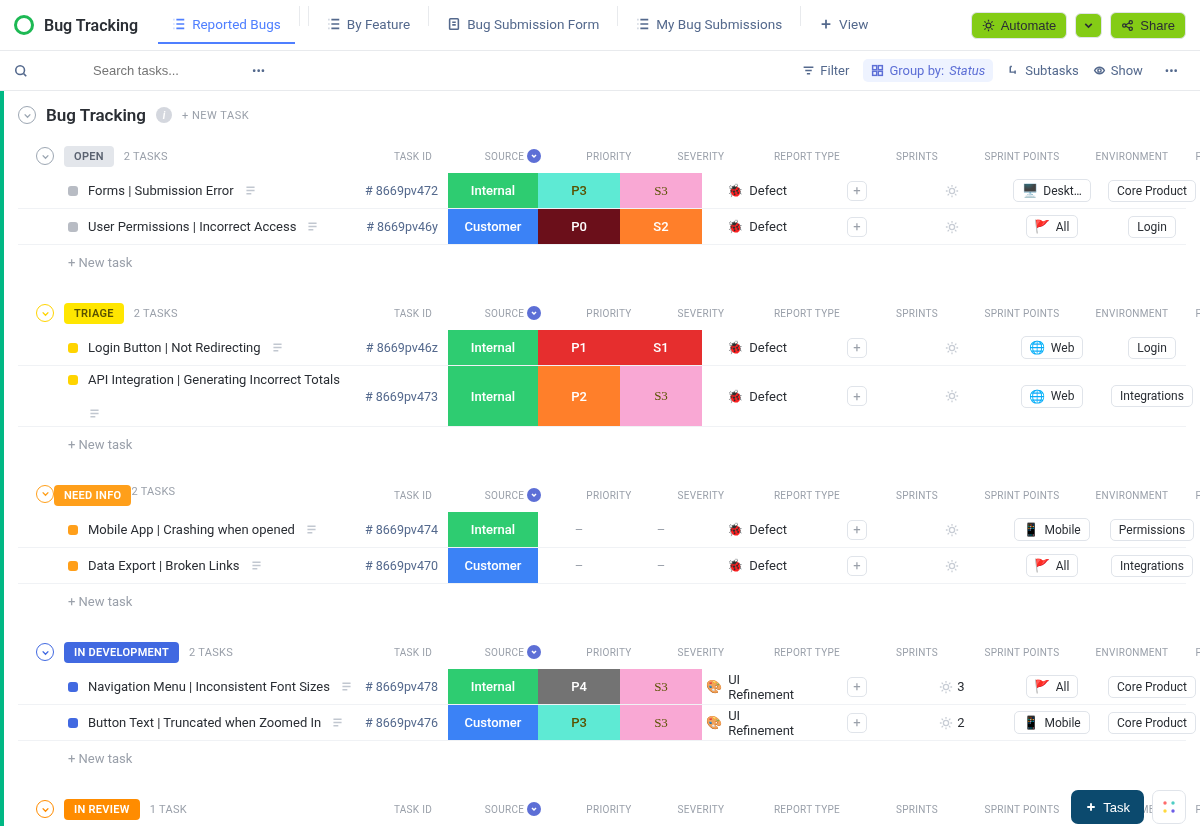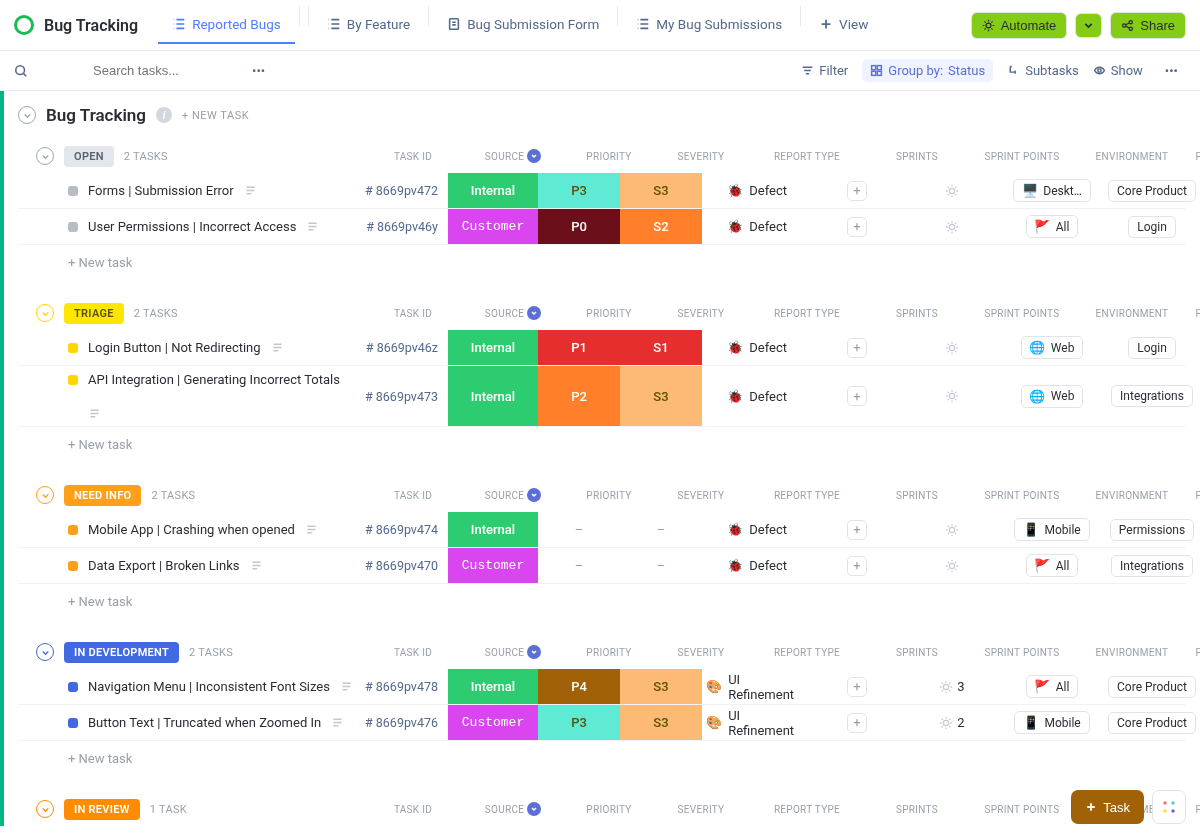--- a/index.html
+++ b/index.html
@@ -16,21 +16,21 @@
 .btn { display: flex; align-items: center; gap: 6px; padding: 5px 10px; border: 1px solid #e0e4ea; border-radius: 6px; background: #84cc16; cursor: pointer; font-size: 13px; color: #2a2e34; }
 .btn svg { width: 13px; height: 13px; }
 .chev-btn { padding: 5px 6px; }
 .toolbar { display: flex; align-items: center; padding: 8px 14px; border-bottom: 1px solid #e8eaed; }
 .search-wrap { display: flex; align-items: center; gap: 8px; flex: 1; }
 .search-input { border: none; outline: none; font-size: 13px; width: 200px; color: #54698d; text-align: center; }
 .more-dots { color: #54698d; cursor: pointer; padding: 0 8px; }
 .toolbar-right { display: flex; gap: 14px; align-items: center; font-size: 13px; color: #54698d; }
 .toolbar-item { display: flex; align-items: center; gap: 5px; cursor: pointer; }
 .groupby { background: #eef3ff; padding: 4px 8px; border-radius: 5px; }
-.groupby .val { color: #5d6fd6; }
+.groupby .val { color: #5d6fd6; font-style: italic; }
 .main { border-left: 4px solid #00b884; padding: 14px 0 0 14px; }
 .main-header { display: flex; align-items: center; gap: 10px; margin-bottom: 14px; }
 .collapse-circle { width: 18px; height: 18px; border: 1.5px solid #9da7b3; border-radius: 50%; display: flex; align-items: center; justify-content: center; }
 .collapse-circle svg { width: 9px; height: 9px; }
 .main-title { font-weight: 600; font-size: 17px; }
 .info-icon { width: 16px; height: 16px; background: #d4d7de; border-radius: 50%; color: #fff; font-size: 10px; display: flex; align-items: center; justify-content: center; font-style: italic; font-weight: 700; }
 .new-task-top { color: #9aa0aa; font-size: 11px; letter-spacing: 0.5px; cursor: pointer; }
 .group { margin: 0 14px 22px 0; }
 .ghead { display: flex; align-items: center; gap: 10px; padding: 6px 0; }
 .ghead .collapse-circle { border-color: #9da7b3; }
@@ -47,35 +47,35 @@
 .src-filter svg { width: 8px; height: 8px; }
 .row { display: grid; grid-template-columns: 340px 90px 90px 82px 82px 110px 90px 100px 100px 100px; align-items: stretch; background: #fff; border-bottom: 1px solid #f0f2f5; min-height: 36px; }
 .row:first-of-type { border-top: 1px solid #f0f2f5; }
 .cell { display: flex; align-items: center; justify-content: center; font-size: 13px; padding: 0 4px; }
 .namecell { justify-content: flex-start; gap: 10px; padding-left: 50px; }
 .status-sq { width: 10px; height: 10px; border-radius: 3px; flex-shrink: 0; }
 .desc-icon { color: #c1c7d0; }
 .taskid { color: #54698d; font-size: 12.5px; justify-content: flex-end; padding-right: 10px; }
 .src { color: #fff; font-weight: 500; }
 .src.internal { background: #2ecc71; }
-.src.customer { background: #d946ef; font-family: Liberation Mono, monospace; }
+.src.customer { background: #3b82f6; }
 .pri, .sev { color: #fff; font-weight: 500; }
-.p0 { background: #6b0f1a; } .p1 { background: #e62e2e; } .p2 { background: #ff7f2a; } .p3 { background: #5eead4; color: #5a5200; } .p4 { background: #a16207; }
-.s1 { background: #e62e2e; } .s2 { background: #ff7f2a; } .s3 { background: #fdba74; color: #5a5200; }
+.p0 { background: #6b0f1a; } .p1 { background: #e62e2e; } .p2 { background: #ff7f2a; } .p3 { background: #5eead4; color: #5a5200; } .p4 { background: #737373; }
+.s1 { background: #e62e2e; } .s2 { background: #ff7f2a; } .s3 { background: #f9a8d4; color: #5a5200; font-family: Liberation Serif, serif; }
 .empty { color: #9aa0aa; }
 .rtype { gap: 6px; }
 .chip-wrap { display: flex; justify-content: center; }
 .chip { border: 1px solid #e0e4ea; border-radius: 5px; padding: 3px 8px; font-size: 12px; display: inline-flex; align-items: center; gap: 5px; }
 .addbtn { width: 20px; height: 20px; border: 1px solid #e0e4ea; border-radius: 5px; display: flex; align-items: center; justify-content: center; color: #9aa0aa; cursor: pointer; }
 .gear { color: #c8cdd5; }
 .newtask-row { padding: 10px 0 4px 50px; font-size: 13px; color: #9aa0aa; cursor: pointer; }
 .multiline .namecell { flex-wrap: wrap; padding-top: 6px; padding-bottom: 6px; }
 .multiline .desc-icon { margin-left: 20px; }
 .fab-wrap { position: fixed; bottom: 14px; right: 14px; display: flex; gap: 8px; }
-.fab-task { background: #a16207; color: #fff; border: none; padding: 7px 14px; border-radius: 7px; font-size: 13px; font-weight: 500; display: flex; align-items: center; gap: 6px; cursor: pointer; }
+.fab-task { background: #0c4a6e; color: #fff; border: none; padding: 7px 14px; border-radius: 7px; font-size: 13px; font-weight: 500; display: flex; align-items: center; gap: 6px; cursor: pointer; }
 .fab-grid { width: 34px; height: 34px; border: 1px solid #e0e4ea; border-radius: 7px; background: #fff; display: flex; align-items: center; justify-content: center; cursor: pointer; }
 .emoji { font-size: 13px; }
 </style>
 </head>
 <body>
 
 <div class="topbar">
   <div class="logo"></div>
   <div class="page-title">Bug Tracking</div>
   <div class="tabs">
@@ -375,21 +375,21 @@
             <span class="chip"><span class="emoji">🌐</span>Web</span>
           </div>
       <div class="cell chip-wrap">
             <span class="chip">Integrations</span>
           </div>
     </div>
         <div class="newtask-row">+ New task</div>
       </div>
       <div class="group">
     <div class="ghead cols">
-      <div style="display:flex;align-items:center;gap:10px;padding-left:18px">
+      <div style="display:flex;align-items:flex-start;padding-left:18px">
         <div class="collapse-circle" style="border-color:#ff9f1a">
           <svg viewBox="0 0 16 16" fill="none" stroke="#ff9f1a" stroke-width="2.5">
                 <path d="M3 6l5 5 5-5"></path>
               </svg>
         </div>
         <span class="gtag needinfo">NEED INFO</span>
         <span class="gcount">2 TASKS</span>
       </div>
       <div class="colhead">TASK ID</div>
           <div class="colhead">SOURCE<span class="src-filter">

